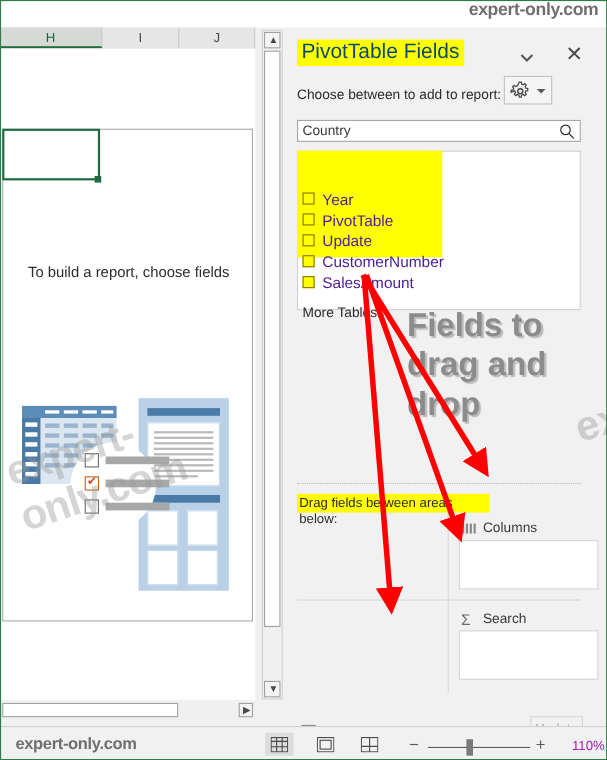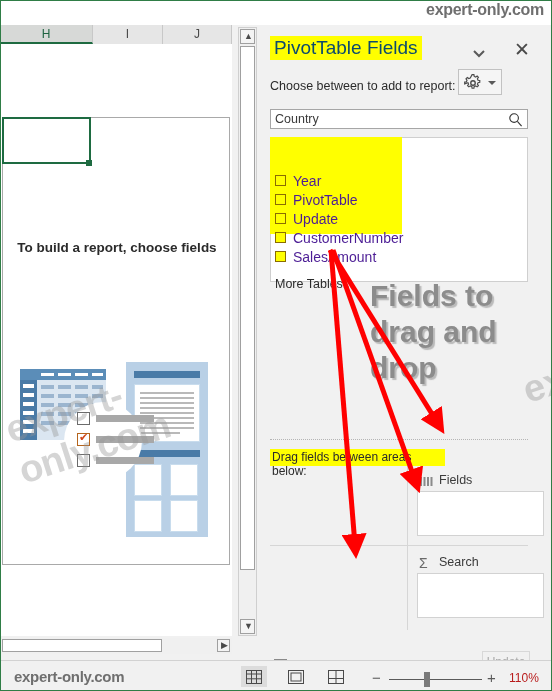--- a/index.html
+++ b/index.html
@@ -35,21 +35,21 @@
   .activecell{position:absolute;left:2px;top:73px;width:89px;height:47px;
               border:2px solid #1e6b41;background:#ffffff;box-sizing:border-box;}
   .fillhandle{position:absolute;left:86px;top:116px;width:6px;height:6px;background:#1e6b41;}
   .pt-outline{position:absolute;left:2px;top:73px;width:228px;height:448px;
               border:1px solid #a9a9a9;box-sizing:border-box;}
 
   .pt-title{position:absolute;left:28px;top:155px;width:175px;height:23px;
             background:#ffff00;border:2px solid #c8a800;box-sizing:border-box;
             text-align:center;line-height:19px;font-size:13px;color:#8a8a8a;}
   .pt-hint{position:absolute;left:12px;top:193px;width:210px;text-align:center;
-           font-size:13.5px;line-height:21px;color:#2b2b2b;font-weight:bold;}
+           font-size:13.5px;line-height:21px;color:#2b2b2b;font-weight:normal;}
 
   
   .ph{position:absolute;left:14px;top:318px;width:210px;height:180px;}
   .ph-tbl{position:absolute;left:6px;top:7px;width:86px;height:71px;}
   .ph-tbl .hdr{position:absolute;left:0;top:0;width:86px;height:11px;background:#5b8db8;}
   .ph-tbl .lcol{position:absolute;left:0;top:11px;width:17px;height:60px;background:#4a7ba7;}
   .ph-tbl .body{position:absolute;left:17px;top:11px;width:69px;height:60px;background:#dbe6f1;}
   .ph-tbl .hcell{position:absolute;height:3px;background:#ffffff;top:4px;}
   .ph-tbl .lrow{position:absolute;left:3px;width:11px;height:4px;background:#ffffff;}
   .ph-tbl .brow{position:absolute;height:4px;background:#9bb5cf;}
@@ -132,21 +132,21 @@
 
   
   .status{position:absolute;left:0;top:660px;width:552px;height:31px;background:#f1f1f1;border-top:1px solid #d2d2d2;box-sizing:border-box;}
   .status .wm2{position:absolute;left:14px;top:7px;font-size:15px;font-weight:bold;color:#6f6f6f;letter-spacing:-0.3px;}
   .vbtn{position:absolute;top:5px;width:26px;height:21px;}
   .vbtn.active{background:#dcdcdc;}
   .zminus{position:absolute;left:372px;top:8px;font-size:15px;color:#5a5a5a;}
   .ztrack{position:absolute;left:389px;top:18px;width:93px;height:1px;background:#5a5a5a;}
   .zthumb{position:absolute;left:424px;top:11px;width:6px;height:15px;background:#7a7a7a;}
   .zplus{position:absolute;left:487px;top:8px;font-size:15px;color:#5a5a5a;}
-  .zlevel{position:absolute;left:509px;top:10px;font-size:12px;color:#b91c1c;}
+  .zlevel{position:absolute;left:520px;top:10px;font-size:12px;color:#a21caf;}
   .frame{position:absolute;inset:0;border:1px solid #2f7d46;box-sizing:border-box;pointer-events:none;}
 </style>
 </head>
 <body>
 
 <div class="app">
 
   <div class="topband">
     <div class="wm">expert-only.com</div>
   </div>
@@ -321,21 +321,21 @@
     <div class="zone" style="left:155px;top:446px;">
       <div class="zh">
         <span class="zicon">
           <svg width="14" height="13" viewBox="0 0 14 13">
             <rect x="1" y="2" width="2" height="9" fill="#8a8a8a"></rect>
             <rect x="4.5" y="2" width="2" height="9" fill="#8a8a8a"></rect>
             <rect x="8" y="2" width="2" height="9" fill="#8a8a8a"></rect>
             <rect x="11.5" y="2" width="2" height="9" fill="#8a8a8a"></rect>
           </svg>
         </span>
-        <span class="zlbl">Fields</span>
+        <span class="zlbl">Columns</span>
       </div>
       <div class="zbody"></div>
     </div>
 
 
     <div class="zone" style="left:155px;top:528px;">
       <div class="zh">
         <span class="zicon" style="font-size:14px;color:#6a6a6a;line-height:14px;">Σ</span>
         <span class="zlbl">Search</span>
       </div>

